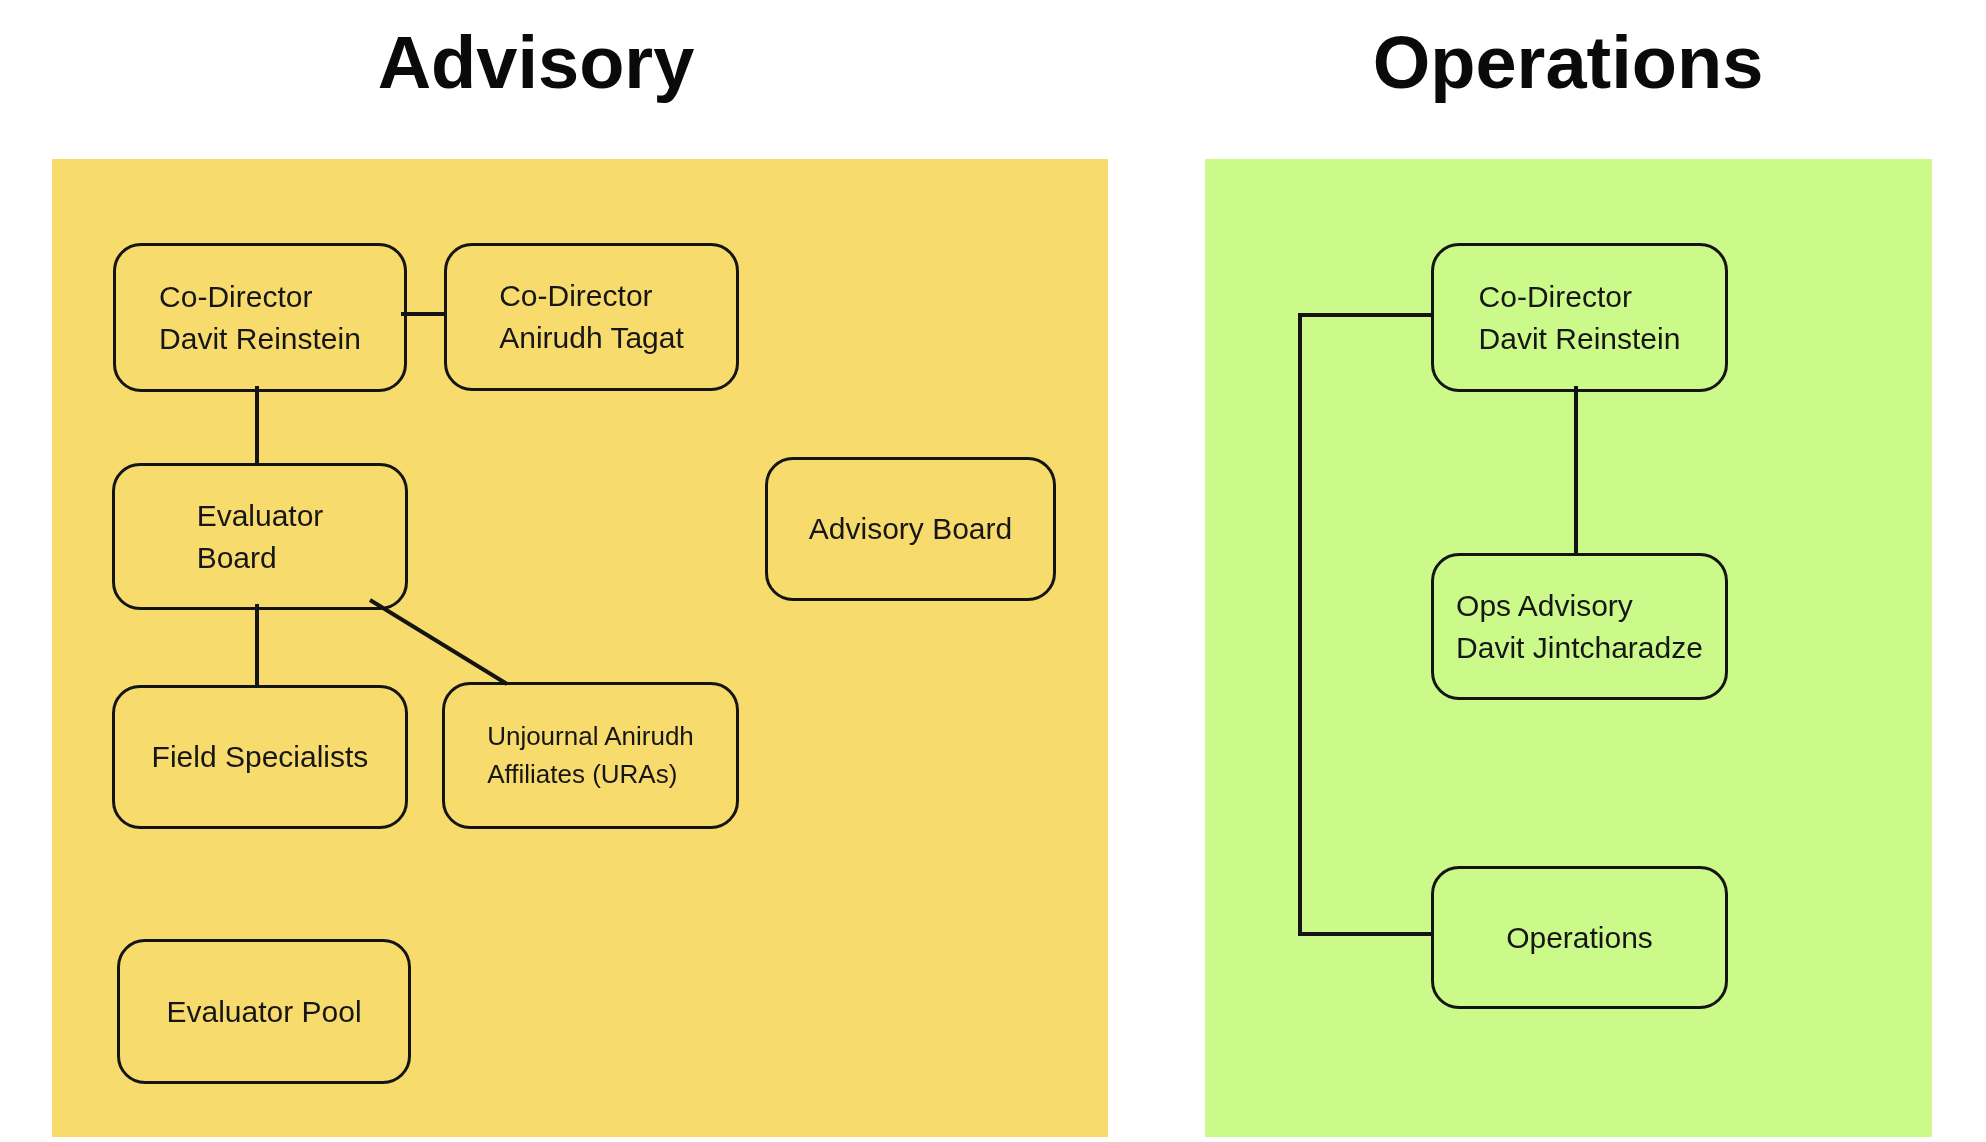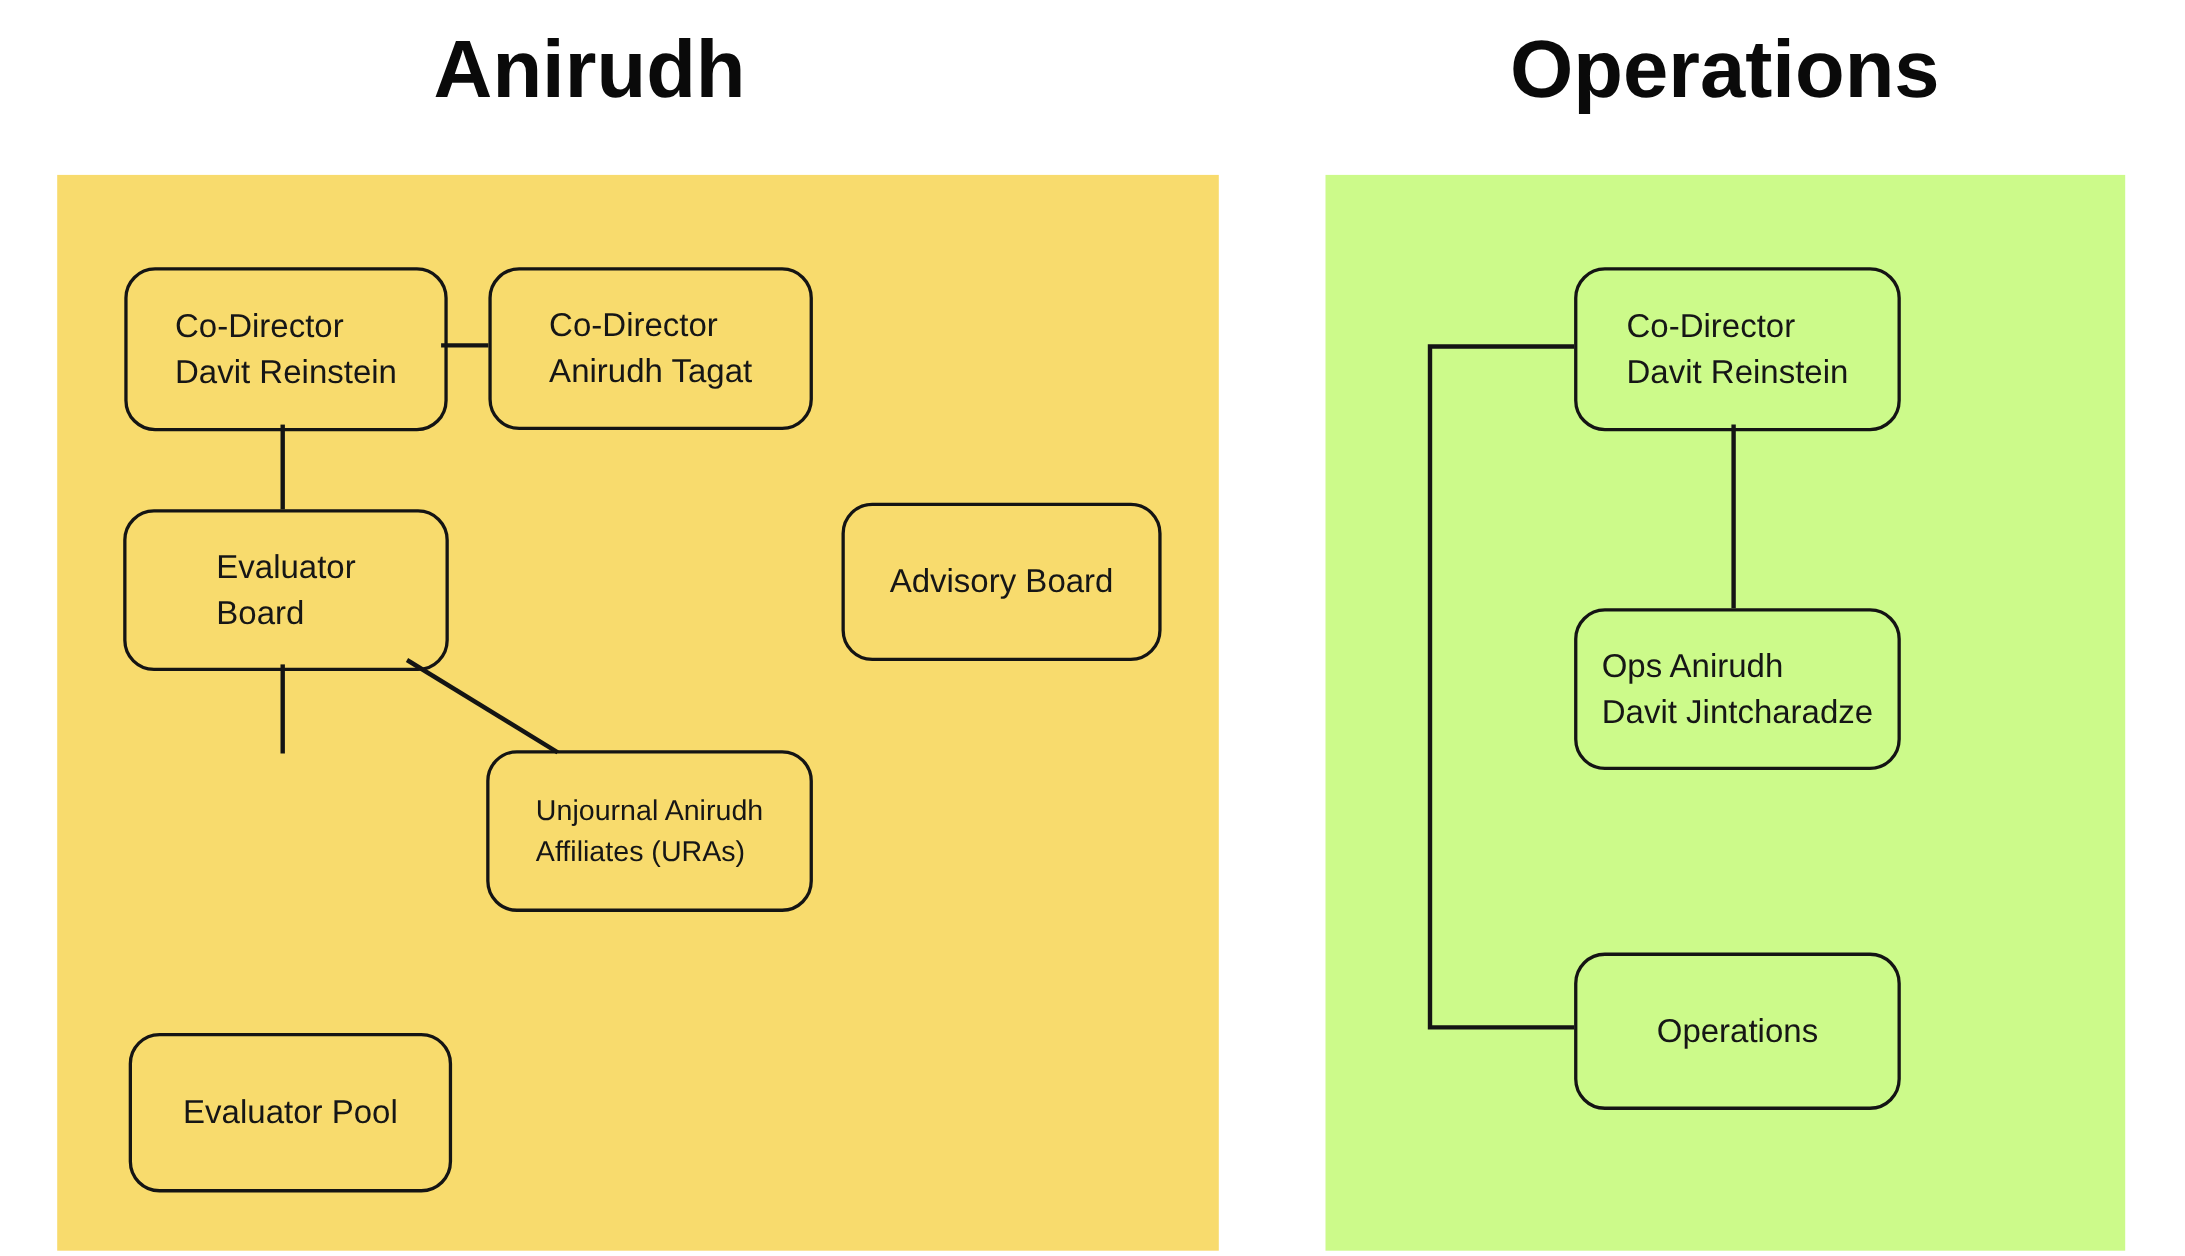--- a/index.html
+++ b/index.html
@@ -27,21 +27,21 @@
   .node span{display:block;}
 </style>
 </head>
 <body>
 
 <div class="canvas">
 
   <div class="panel research"></div>
   <div class="panel operations"></div>
 
-  <div class="title research">Anirudh</div>
+  <div class="title research">Advisory</div>
   <div class="title operations">Operations</div>
 
   <svg class="wires" viewBox="0 0 1986 1142">
     <line x1="401" y1="314" x2="444" y2="314"></line>
     <line x1="257" y1="386" x2="257" y2="463"></line>
     <line x1="257" y1="604" x2="257" y2="685"></line>
     <line x1="370" y1="600" x2="507" y2="684"></line>
     <line x1="1576" y1="386" x2="1576" y2="553"></line>
     <polyline points="1431,315 1300,315 1300,934 1431,934"></polyline>
   </svg>
@@ -66,20 +66,25 @@
       <span>Board</span>
     </div>
   </div>
 
   <div class="node" style="left:765px;top:457px;width:285px;height:138px">
     <div>
       <span>Advisory Board</span>
     </div>
   </div>
 
+  <div class="node" style="left:112px;top:685px;width:290px;height:138px">
+    <div>
+      <span>Field Specialists</span>
+    </div>
+  </div>
 
   <div class="node small" style="left:442px;top:682px;width:291px;height:141px">
     <div>
       <span>Unjournal Anirudh</span>
       <span>Affiliates (URAs)</span>
     </div>
   </div>
 
   <div class="node" style="left:117px;top:939px;width:288px;height:139px">
     <div>
@@ -89,21 +94,21 @@
 
   <div class="node" style="left:1431px;top:243px;width:291px;height:143px">
     <div>
       <span>Co-Director</span>
       <span>Davit Reinstein</span>
     </div>
   </div>
 
   <div class="node" style="left:1431px;top:553px;width:291px;height:141px">
     <div>
-      <span>Ops Anirudh</span>
+      <span>Ops Advisory</span>
       <span>Davit Jintcharadze</span>
     </div>
   </div>
 
   <div class="node" style="left:1431px;top:866px;width:291px;height:137px">
     <div>
       <span>Operations</span>
     </div>
   </div>
 

